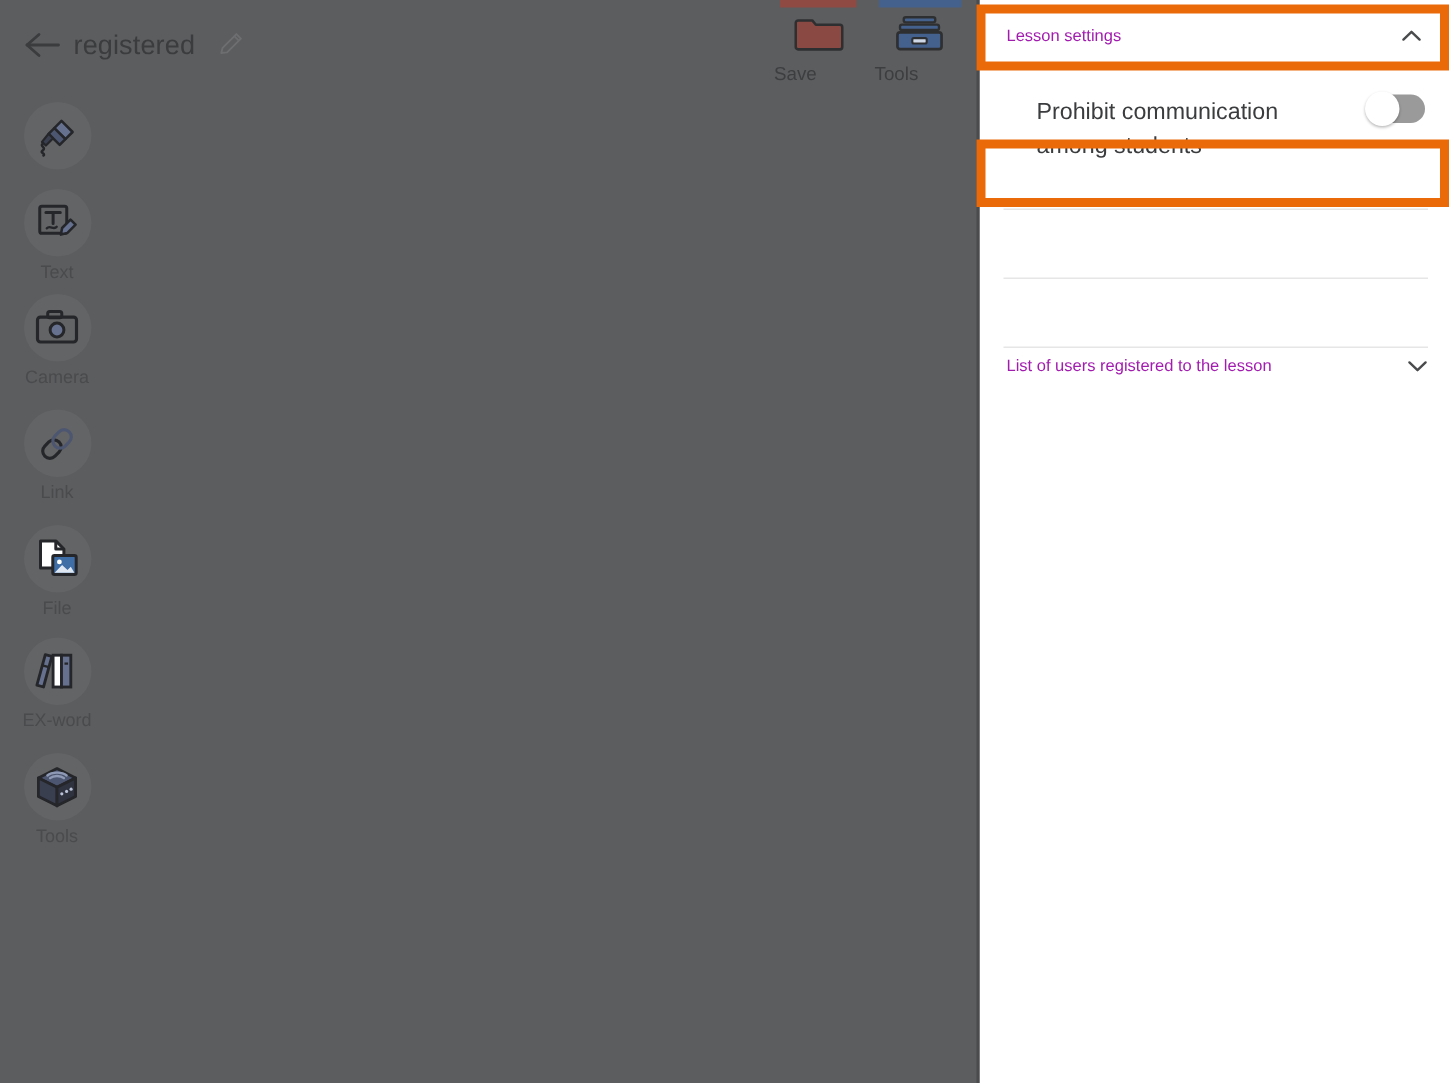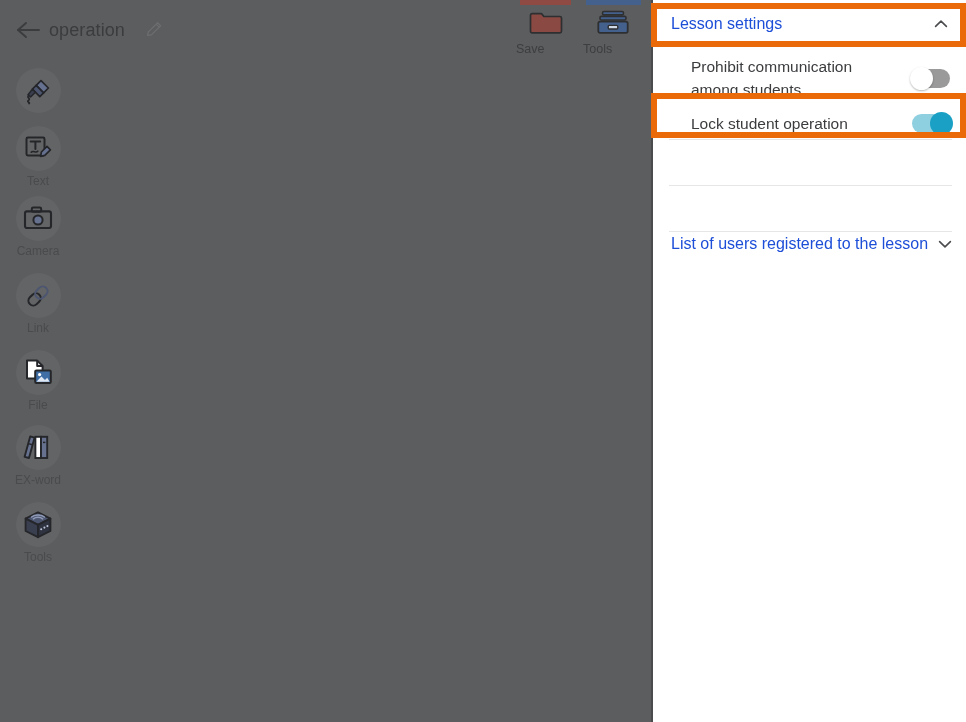--- a/index.html
+++ b/index.html
@@ -167,37 +167,37 @@
   }
   .section-header {
     display: flex;
     align-items: center;
     justify-content: space-between;
     height: 100%;
     padding: 0 16px 0 16px;
     box-sizing: border-box;
   }
   .section-title {
-    font-size: 16px;
-    color: #1d4ed8;
+    font-size: 11px;
+    color: #a21caf;
     line-height: 20px;
     white-space: nowrap;
   }
   .chev {
     width: 18px;
     height: 18px;
     flex: none;
     display: flex;
     align-items: center;
     justify-content: center;
   }
 
   .setting-row {
     display: flex;
-    align-items: center;
+    align-items: flex-start;
     justify-content: space-between;
     height: 100%;
     padding: 16px 16px 0 36px;
     box-sizing: border-box;
   }
   .setting-label {
     font-size: 15.5px;
     color: #3b3c3e;
     line-height: 23px;
     max-width: 200px;
@@ -242,21 +242,21 @@
 
     <div class="topbar">
 
       <div class="back-arrow">
         <svg width="26" height="20" viewBox="0 0 26 20">
           <path d="M11 3 L3 10 L11 17" fill="none" stroke="#3b3c3e" stroke-width="1.9" stroke-linecap="round" stroke-linejoin="round"></path>
           <line x1="3" y1="10" x2="24" y2="10" stroke="#3b3c3e" stroke-width="1.9" stroke-linecap="round"></line>
         </svg>
       </div>
 
-      <div class="doc-title">operation</div>
+      <div class="doc-title">registered</div>
 
       <div class="title-edit-icon">
         <svg width="20" height="20" viewBox="0 0 20 20">
           <path d="M3.5 16.3 L4.4 12.9 L13.6 3.7 L16.6 6.7 L7.4 15.9 Z" fill="none" stroke="#6d6e70" stroke-width="1.25" stroke-linejoin="round"></path>
           <line x1="12.2" y1="5.1" x2="15.2" y2="8.1" stroke="#6d6e70" stroke-width="1.1"></line>
         </svg>
       </div>
 
       <div class="accent-strip accent-save"></div>
       <div class="accent-strip accent-submit"></div>
@@ -393,28 +393,20 @@
 
     <div class="panel-row" style="top:47px; height:46px;">
       <div class="setting-row">
         <span class="setting-label">Prohibit communication among students</span>
         <span class="toggle off">
           <span class="knob"></span>
         </span>
       </div>
     </div>
 
-    <div class="panel-row" style="top:93px; height:44px;">
-      <div class="setting-row">
-        <span class="setting-label">Lock student operation</span>
-        <span class="toggle on">
-          <span class="knob"></span>
-        </span>
-      </div>
-    </div>
 
     <div class="row-divider" style="top:139px;"></div>
 
 
     <div class="row-divider" style="top:185px;"></div>
 
     <div class="panel-row" style="top:185px; height:46px;">
       <div class="section-header" style="padding-right:12px;margin-top:36px;">
         <span class="section-title">List of users registered to the lesson</span>
         <span class="chev">

